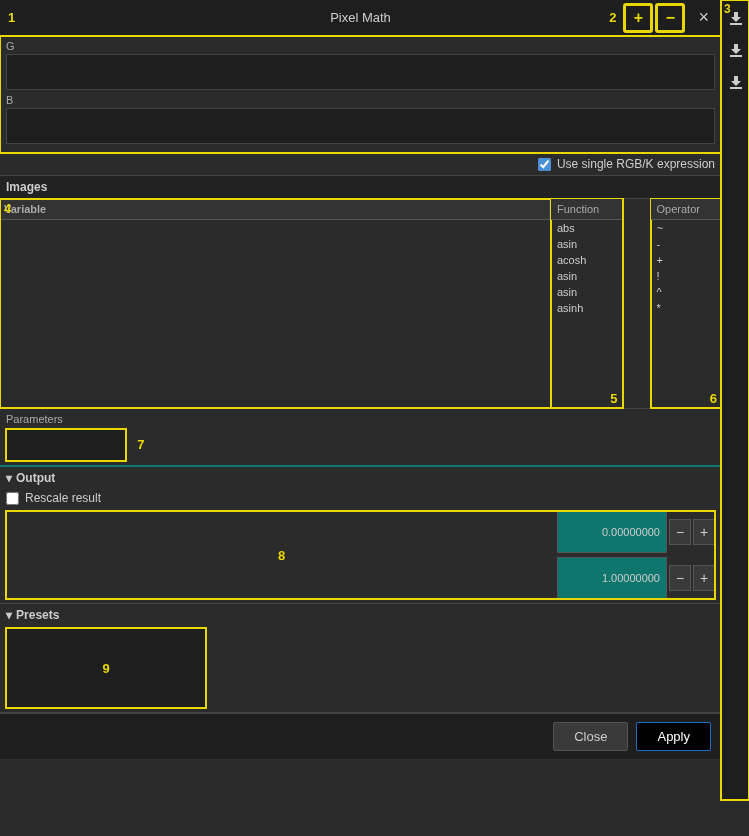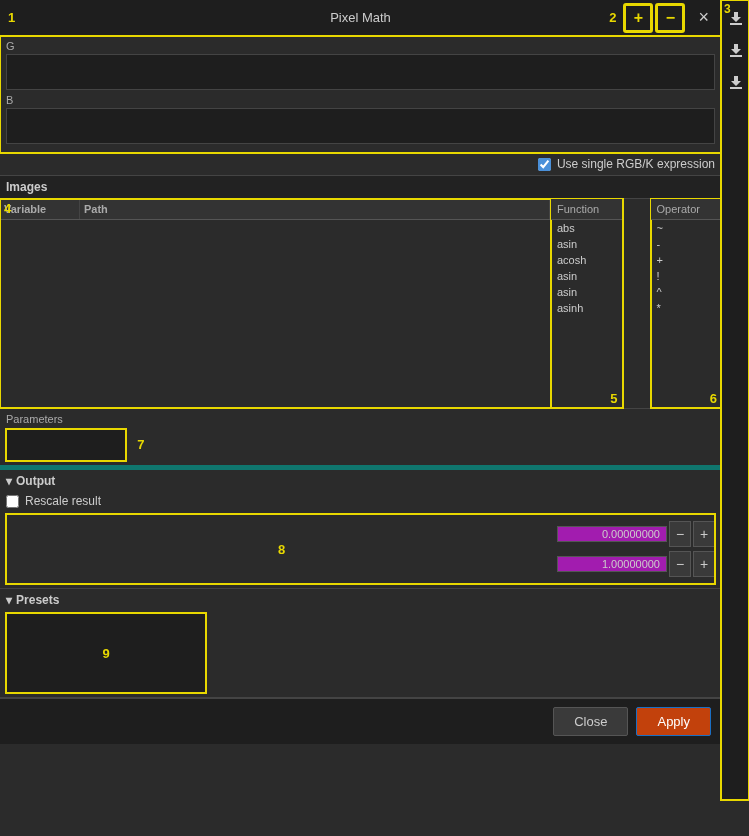--- a/index.html
+++ b/index.html
@@ -177,21 +177,21 @@
     }
     .func-item, .op-item {
       padding: 2px 6px;
       color: #ccc;
       font-size: 11px;
       cursor: pointer;
     }
     
     .params-section {
       padding: 4px 6px;
-      border-bottom: 5px solid #0f766e;
+      border-bottom: 2px solid #0f766e;
       background: #2b2b2b;
     }
     .params-label {
       color: #aaa;
       font-size: 11px;
       margin-bottom: 4px;
     }
     .params-input {
       background: #1e1e1e;
       border: 1px solid #555;
@@ -235,24 +235,24 @@
       flex-direction: column;
       gap: 4px;
       align-items: flex-end;
     }
     .numeric-row {
       display: flex;
       align-items: center;
       gap: 2px;
     }
     .numeric-input {
-      background: #a21caf;
+      background: #0f766e;
       border: 1px solid #555;
       color: #ccc;
-      height: 16px;
+      height: 42px;
       width: 110px;
       padding: 2px 6px;
       font-size: 11px;
       text-align: right;
       outline: none;
     }
     .num-btn {
       background: #3a3a3a;
       border: 1px solid #555;
       color: #ccc;
@@ -304,21 +304,21 @@
     .btn-close {
       background: #3a3a3a;
       border: 1px solid #555;
       color: #ccc;
       padding: 6px 20px;
       cursor: pointer;
       font-size: 13px;
       border-radius: 2px;
     }
     .btn-apply {
-      background: #c2410c;
+      background: #000000;
       border: 1px solid #1a6fc4;
       color: #fff;
       padding: 6px 20px;
       cursor: pointer;
       font-size: 13px;
       border-radius: 2px;
     }
     
     .outline-yellow {
       outline: 2px solid #e8d800;
@@ -367,21 +367,20 @@
     <div class="section-header">
       <span>Images</span>
     </div>
 
     <div class="images-layout">
 
       <div class="images-table-area outline-yellow" style="position:relative;">
         <span style="position:absolute;top:2px;left:4px;color:#e8d800;font-weight:bold;font-size:13px;">4</span>
         <div class="table-header">
           <div class="table-header-cell">Variable</div>
-          <div class="table-header-cell">Path</div>
         </div>
 
       </div>
 
       <div class="func-op-area">
 
         <div class="func-col outline-yellow" style="position:relative;">
           <div class="func-op-header">Function</div>
           <div class="func-item">abs</div>
           <div class="func-item">asin</div>

